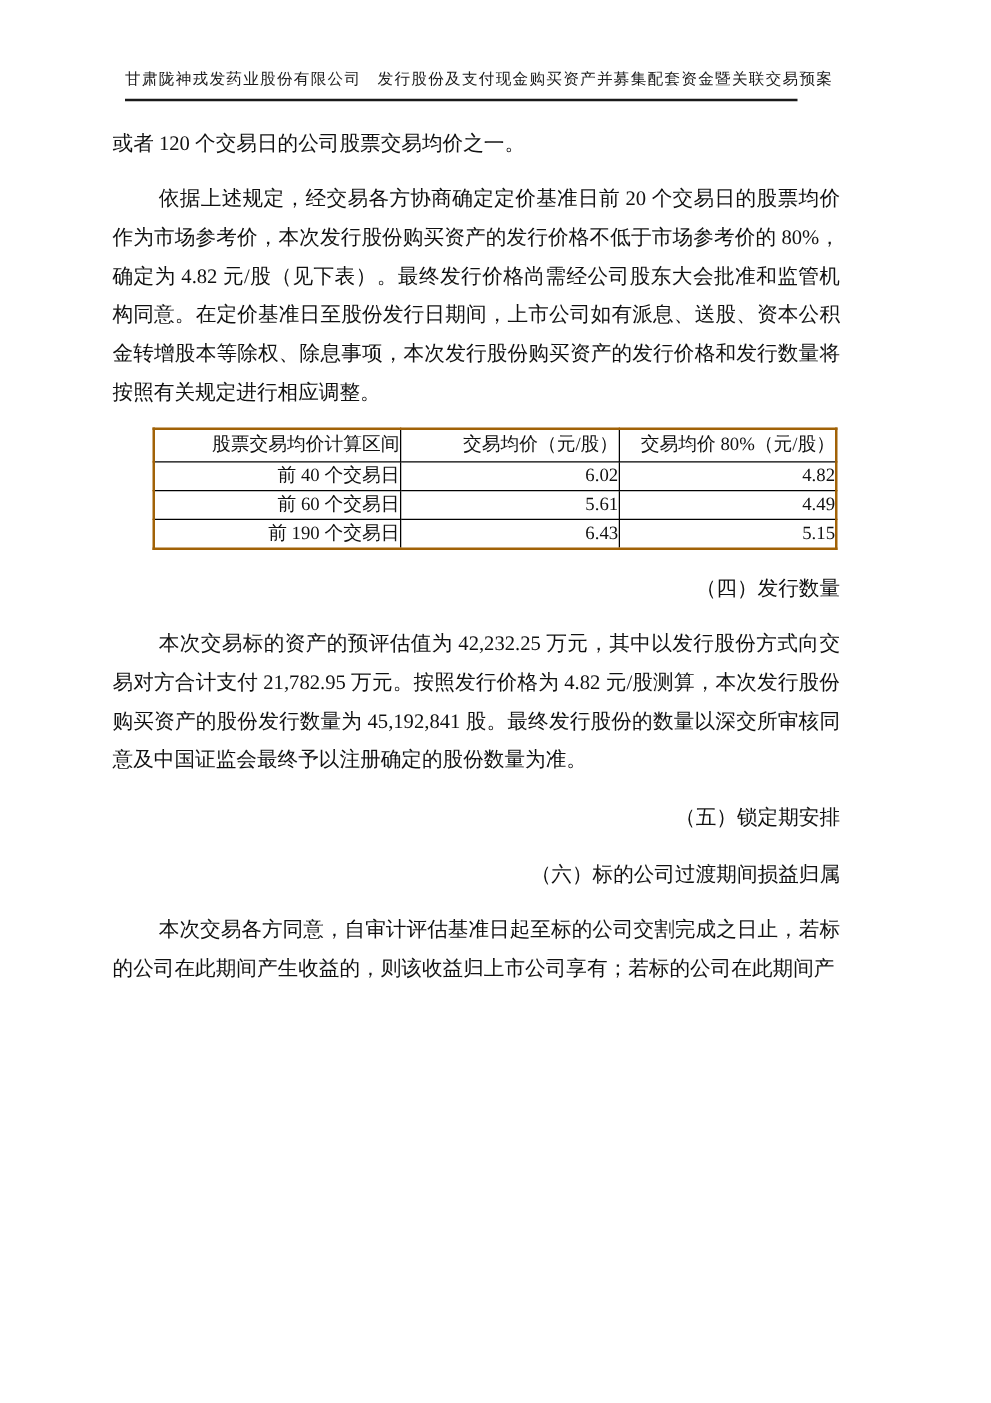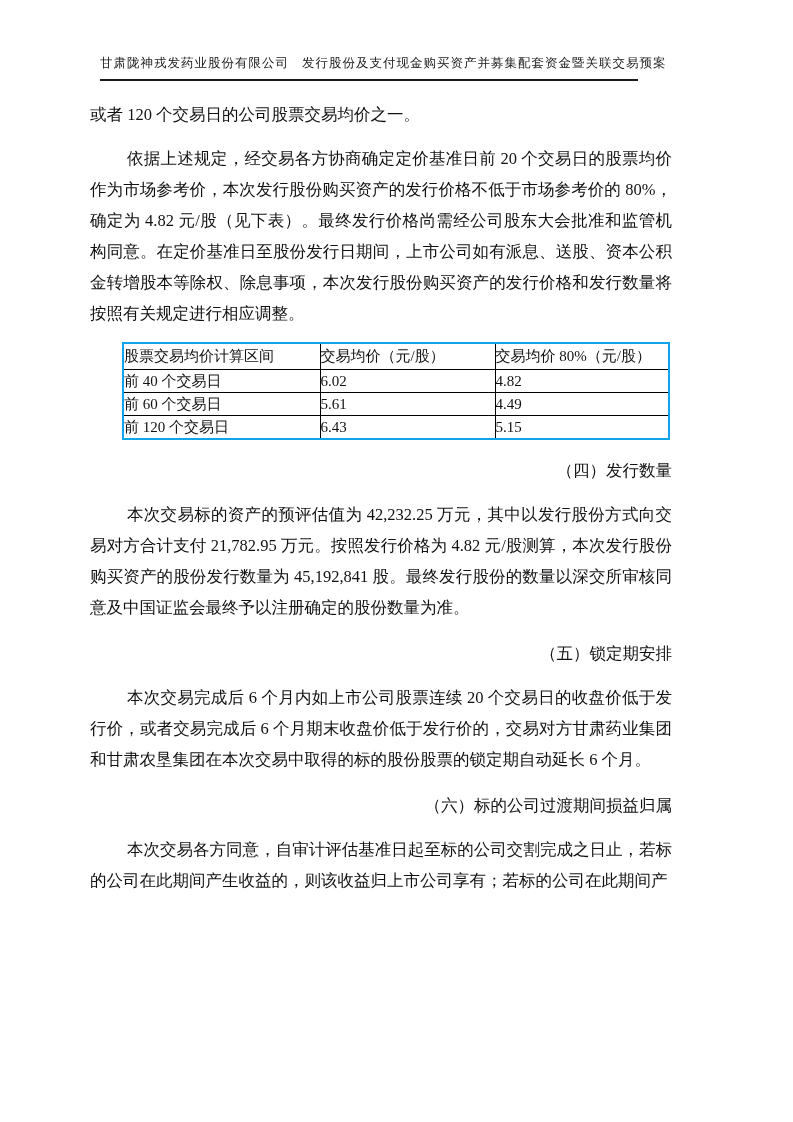--- a/index.html
+++ b/index.html
@@ -55,23 +55,23 @@
     margin: 15px 0 13px 0;
     text-indent: 37px;
     text-align: right;
   }
   
   table.price-table {
     border-collapse: collapse;
     margin: 3px 0 14px 32px;
     width: 546px;
     table-layout: fixed;
-    border: 2px solid #0ea5e9;
+    border: 2px solid #a16207;
     font-size: 15px;
-    text-align: left;
+    text-align: right;
   }
   table.price-table col.c1 { width: 197px; }
   table.price-table col.c2 { width: 175px; }
   table.price-table col.c3 { width: 174px; }
   table.price-table th,
   table.price-table td {
     border: 1px solid #000;
     font-weight: normal;
     padding: 0;
     height: 22px;
@@ -115,35 +115,34 @@
             <td>前 40 个交易日</td>
             <td>6.02</td>
             <td>4.82</td>
           </tr>
           <tr>
             <td>前 60 个交易日</td>
             <td>5.61</td>
             <td>4.49</td>
           </tr>
           <tr>
-            <td>前 120 个交易日</td>
+            <td>前 190 个交易日</td>
             <td>6.43</td>
             <td>5.15</td>
           </tr>
         </tbody>
       </table>
 
       <p class="heading">（四）发行数量</p>
 
       <p class="para">本次交易标的资产的预评估值为 42,232.25 万元，其中以发行股份方式向交易对方合计支付 21,782.95 万元。按照发行价格为 4.82 元/股测算，本次发行股份购买资产的股份发行数量为 45,192,841 股。最终发行股份的数量以深交所审核同意及中国证监会最终予以注册确定的股份数量为准。</p>
 
       <p class="heading">（五）锁定期安排</p>
 
 
-      <p class="para">本次交易完成后 6 个月内如上市公司股票连续 20 个交易日的收盘价低于发行价，或者交易完成后 6 个月期末收盘价低于发行价的，交易对方甘肃药业集团和甘肃农垦集团在本次交易中取得的标的股份股票的锁定期自动延长 6 个月。</p>
 
       <p class="heading">（六）标的公司过渡期间损益归属</p>
 
       <p class="para">本次交易各方同意，自审计评估基准日起至标的公司交割完成之日止，若标的公司在此期间产生收益的，则该收益归上市公司享有；若标的公司在此期间产</p>
 
     </div>
   </div>
 </div>
 
 </body></html>

